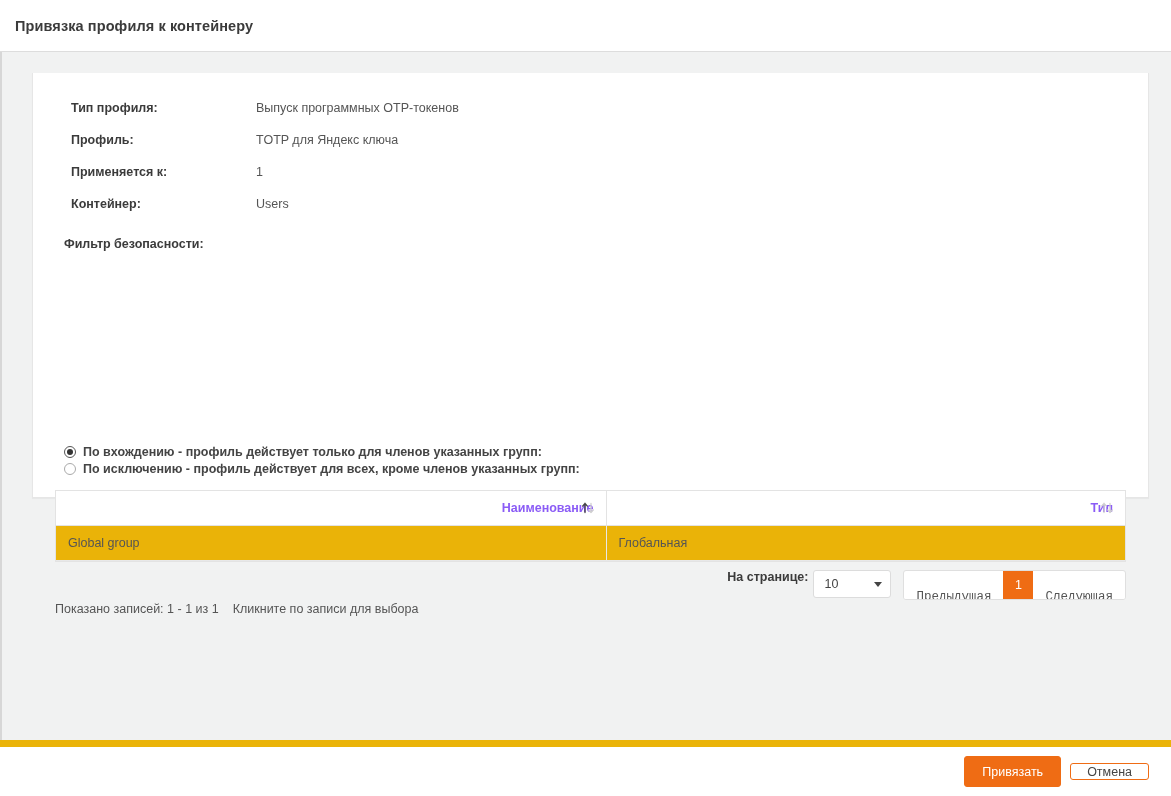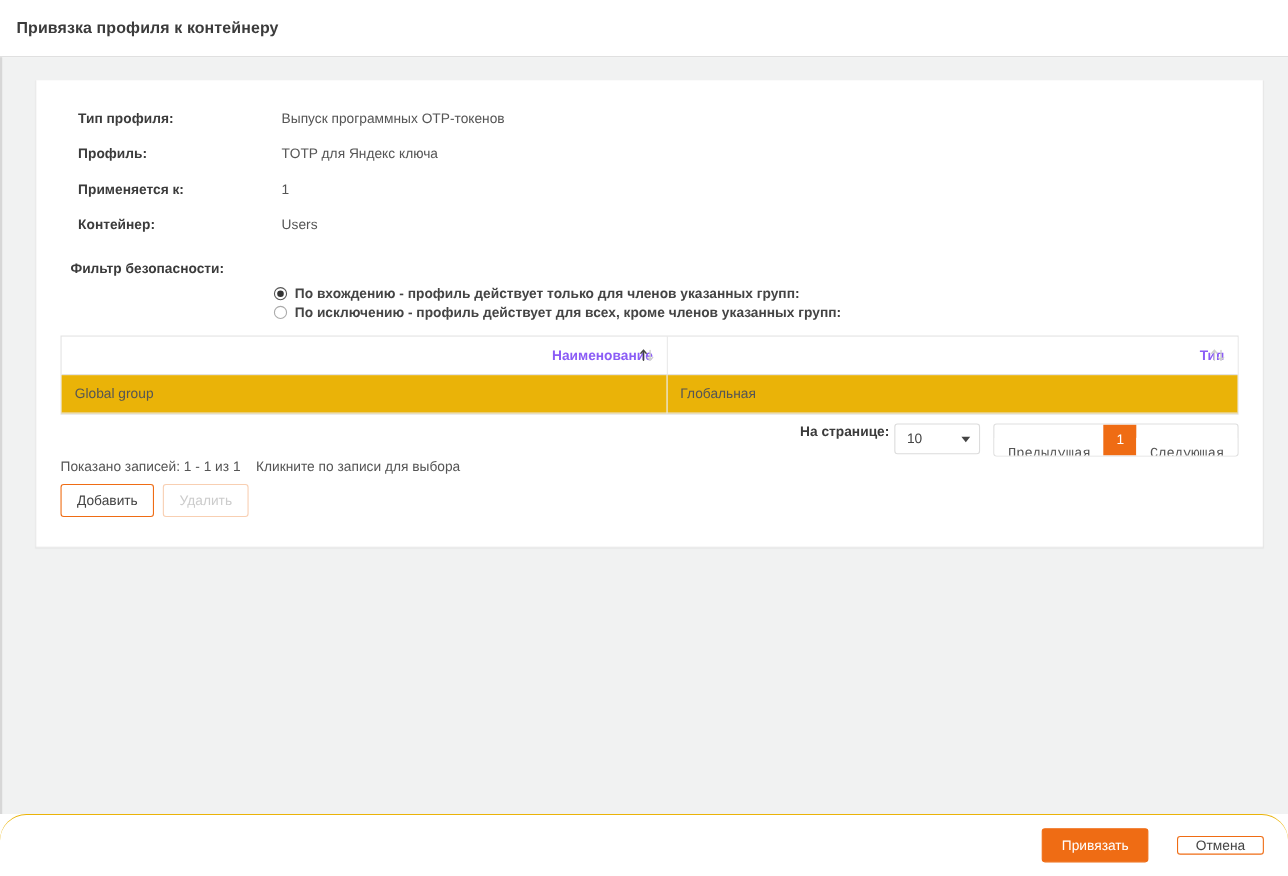--- a/index.html
+++ b/index.html
@@ -89,20 +89,21 @@
   .info-value {
     color: #555555;
     font-size: 12.5px;
   }
 
   
   .secfilter {
     display: flex;
     padding-left: 31px;
     margin-top: 6px;
+    flex-direction: column;
   }
   .secfilter-label {
     width: 185px;
     flex: 0 0 185px;
     font-weight: bold;
     color: #3b3b3b;
     font-size: 12.5px;
     padding-top: 2px;
   }
   .radio-group {
@@ -285,27 +286,26 @@
     border-color: #f8cfb2;
     color: #cccccc;
     cursor: default;
   }
 
   
   .footer {
     flex: 0 0 56px;
     height: 56px;
     background: #ffffff;
-    border-top: 1px solid #eab308;
+    border-top: 7px solid #eab308;
     display: flex;
     align-items: center;
     justify-content: flex-end;
     padding-right: 22px;
-    gap: 26px;
-    border-radius: 24px;
+    gap: 9px;
   }
   .btn-primary {
     height: 31px;
     padding: 0 17px;
     background: #ef6c14;
     border: 1px solid #ef6c14;
     color: #ffffff;
     font-size: 12.5px;
     border-radius: 3px;
     cursor: pointer;
@@ -424,24 +424,20 @@
           <div class="pager-num">1</div>
           <button class="pager-btn">Следующая</button>
         </div>
       </div>
 
       <div class="status-line">
         <span>Показано записей: 1 - 1 из 1</span>
         <span>Кликните по записи для выбора</span>
       </div>
 
-      <div class="btn-row">
-        <button class="btn-outline">Добавить</button>
-        <button class="btn-outline disabled" disabled="">Удалить</button>
-      </div>
 
     </div>
   </div>
 
   <div class="footer">
     <button class="btn-primary">Привязать</button>
     <button class="btn-secondary">Отмена</button>
   </div>
 
 </div>

